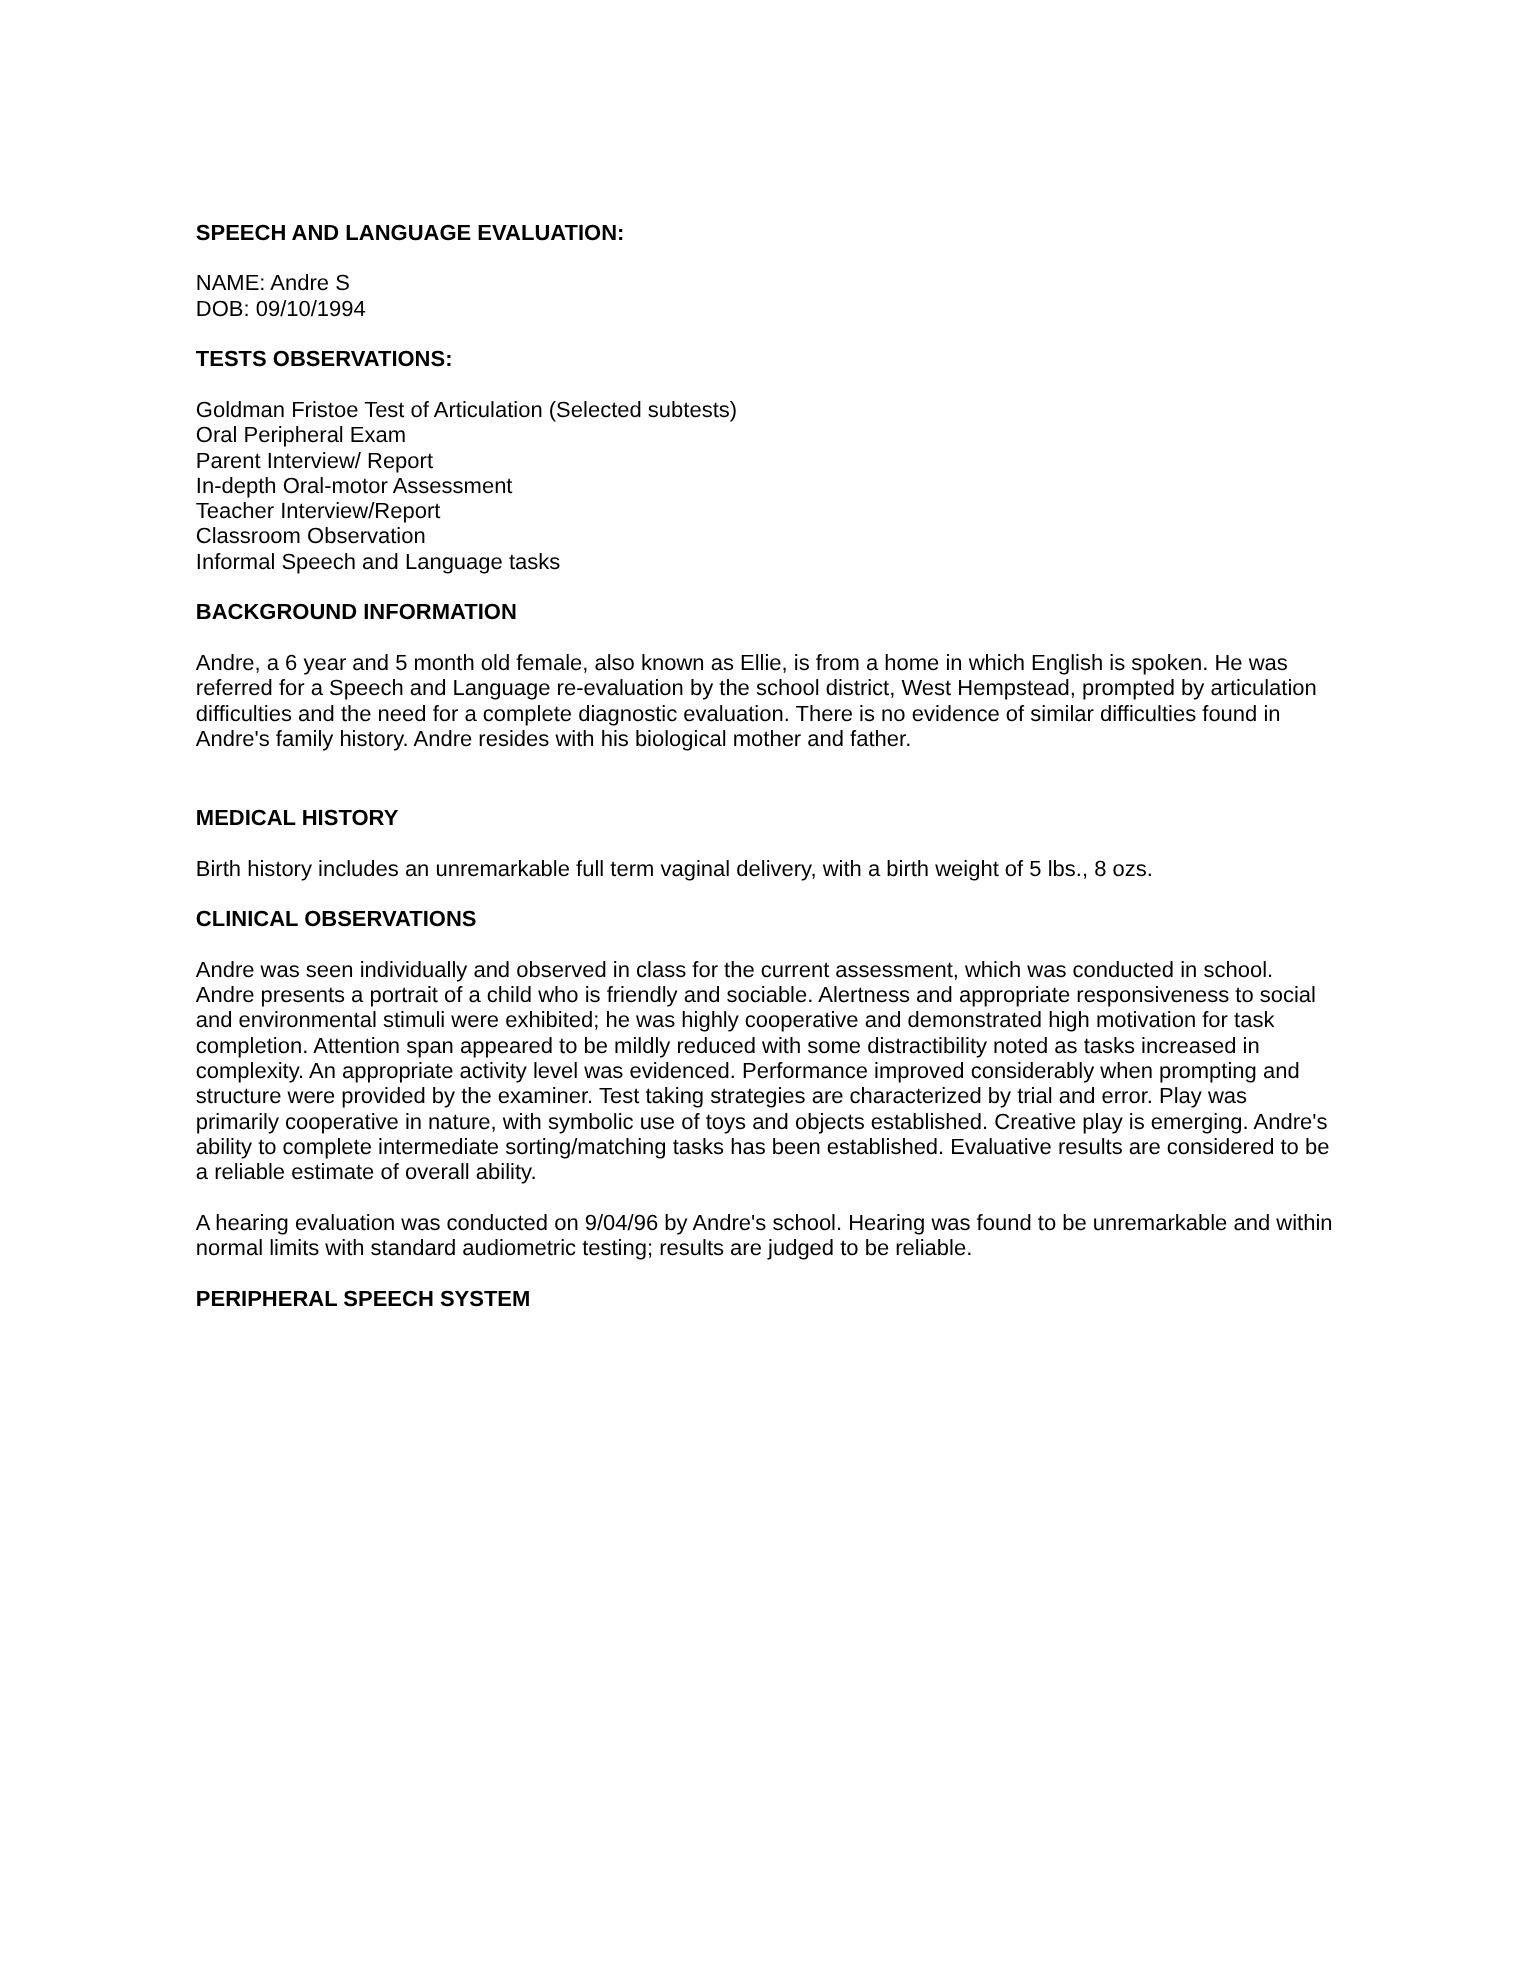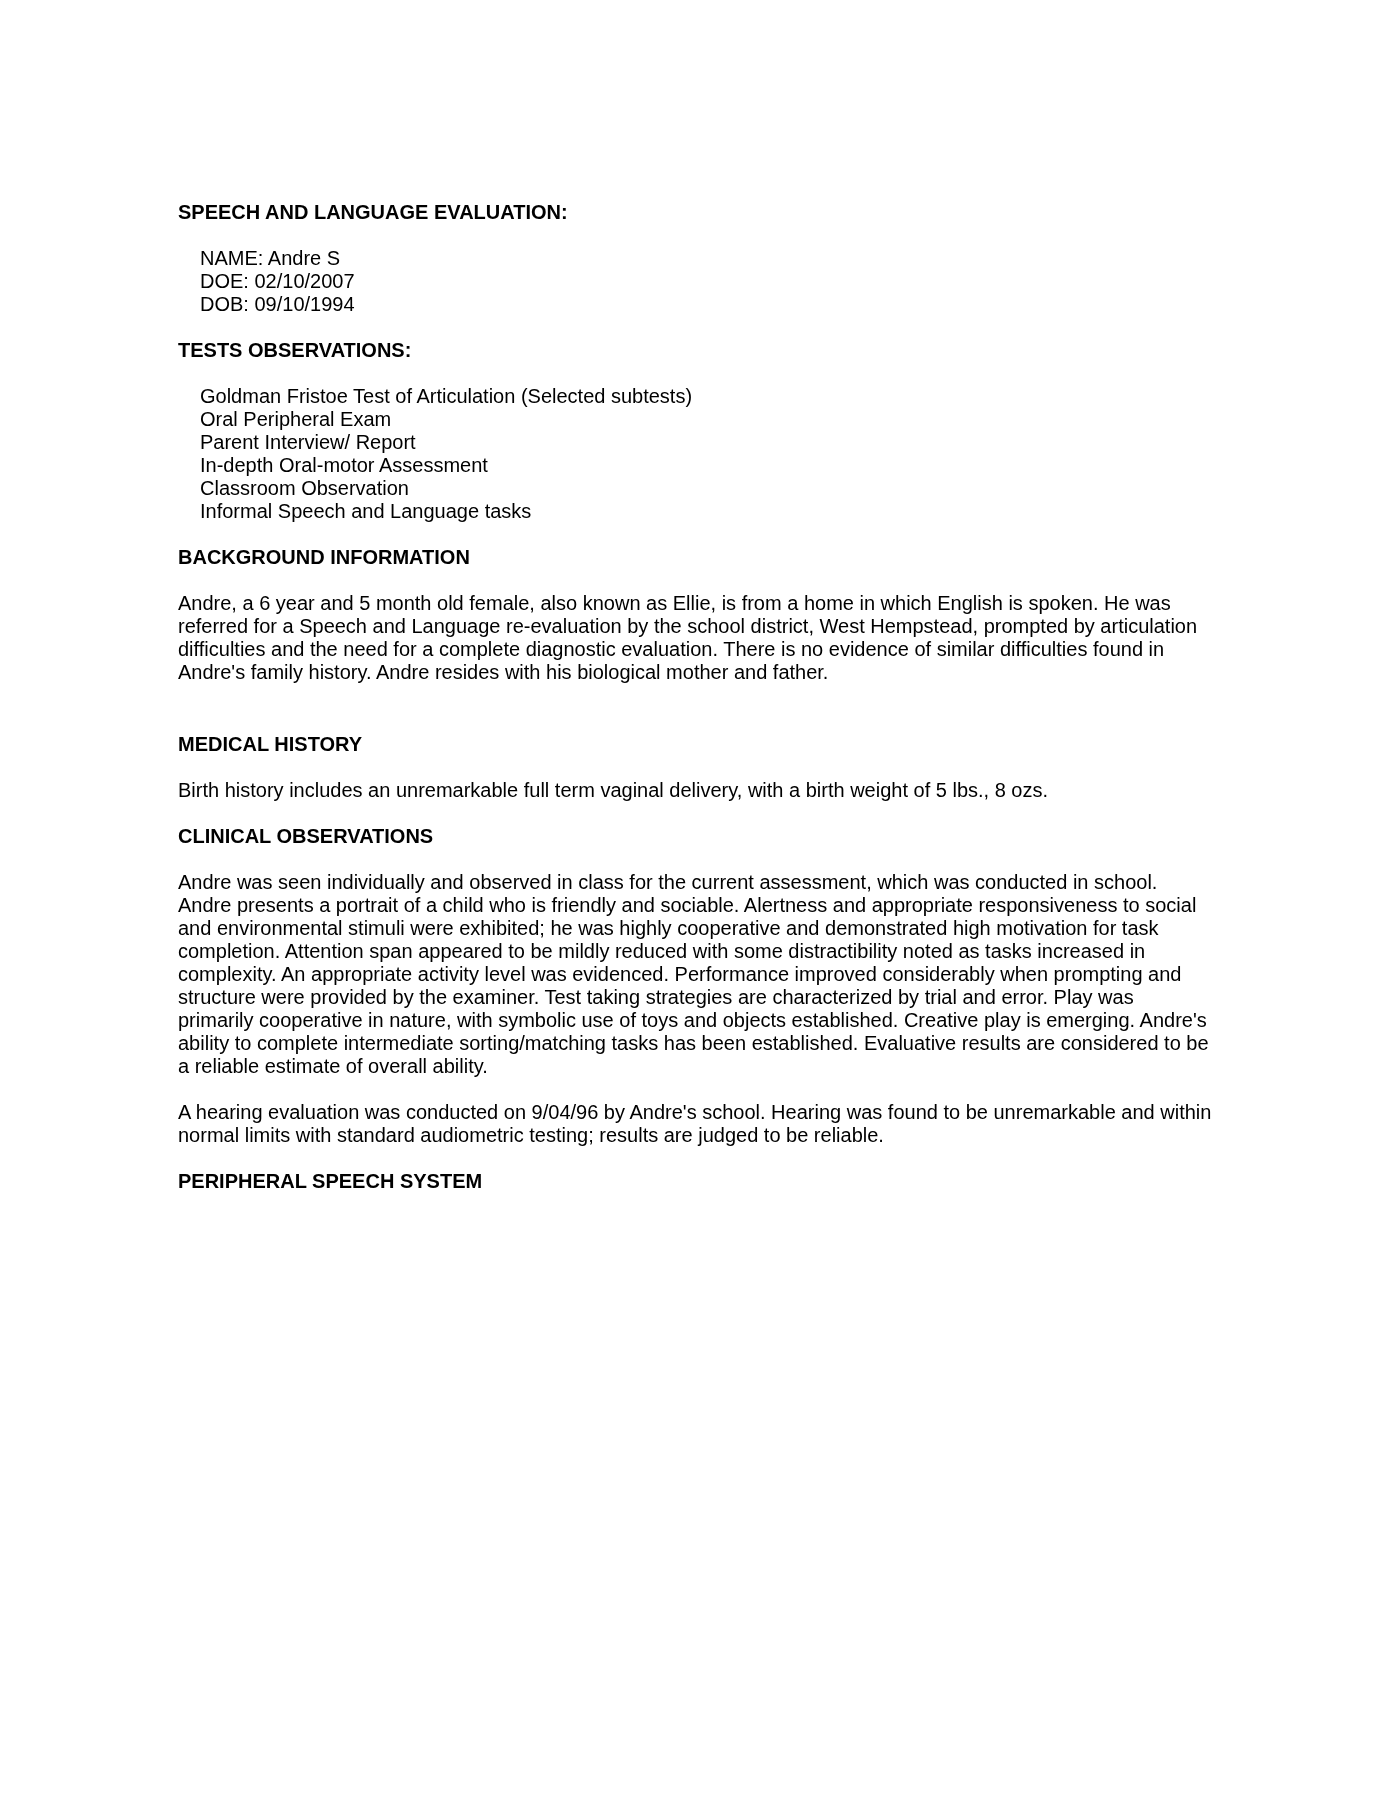--- a/index.html
+++ b/index.html
@@ -20,45 +20,45 @@
     width: 1036px;
     font-size: 20px;
     line-height: 23px;
   }
   .heading {
     font-weight: bold;
     margin-top: 23px;
   }
   .heading.first { margin-top: 0; }
   .heading.extra-gap { margin-top: 49px; }
-  .block { margin-top: 23px; margin-left: 22px; }
+  .block { margin-top: 23px; }
   .line { white-space: nowrap; }
   .para { margin-top: 23px; }
 </style>
 </head>
 <body>
 
 <div class="page">
   <div class="content">
 
     <div class="heading first">SPEECH AND LANGUAGE EVALUATION:</div>
 
     <div class="block">
       <p class="line">NAME: Andre S</p>
-      <p class="line">DOE: 02/10/2007</p>
       <p class="line">DOB: 09/10/1994</p>
     </div>
 
     <div class="heading">TESTS OBSERVATIONS:</div>
 
     <div class="block">
       <p class="line">Goldman Fristoe Test of Articulation (Selected subtests)</p>
       <p class="line">Oral Peripheral Exam</p>
       <p class="line">Parent Interview/ Report</p>
       <p class="line">In-depth Oral-motor Assessment</p>
+      <p class="line">Teacher Interview/Report</p>
       <p class="line">Classroom Observation</p>
       <p class="line">Informal Speech and Language tasks</p>
     </div>
 
     <div class="heading">BACKGROUND INFORMATION</div>
     <p class="para">Andre, a 6 year and 5 month old female, also known as Ellie, is from a home in which English is spoken. He was referred for a Speech and Language re-evaluation by the school district, West Hempstead, prompted by articulation difficulties and the need for a complete diagnostic evaluation. There is no evidence of similar difficulties found in Andre's family history. Andre resides with his biological mother and father.</p>
 
     <div class="heading extra-gap">MEDICAL HISTORY</div>
     <p class="para">Birth history includes an unremarkable full term vaginal delivery, with a birth weight of 5 lbs., 8 ozs.</p>
 

